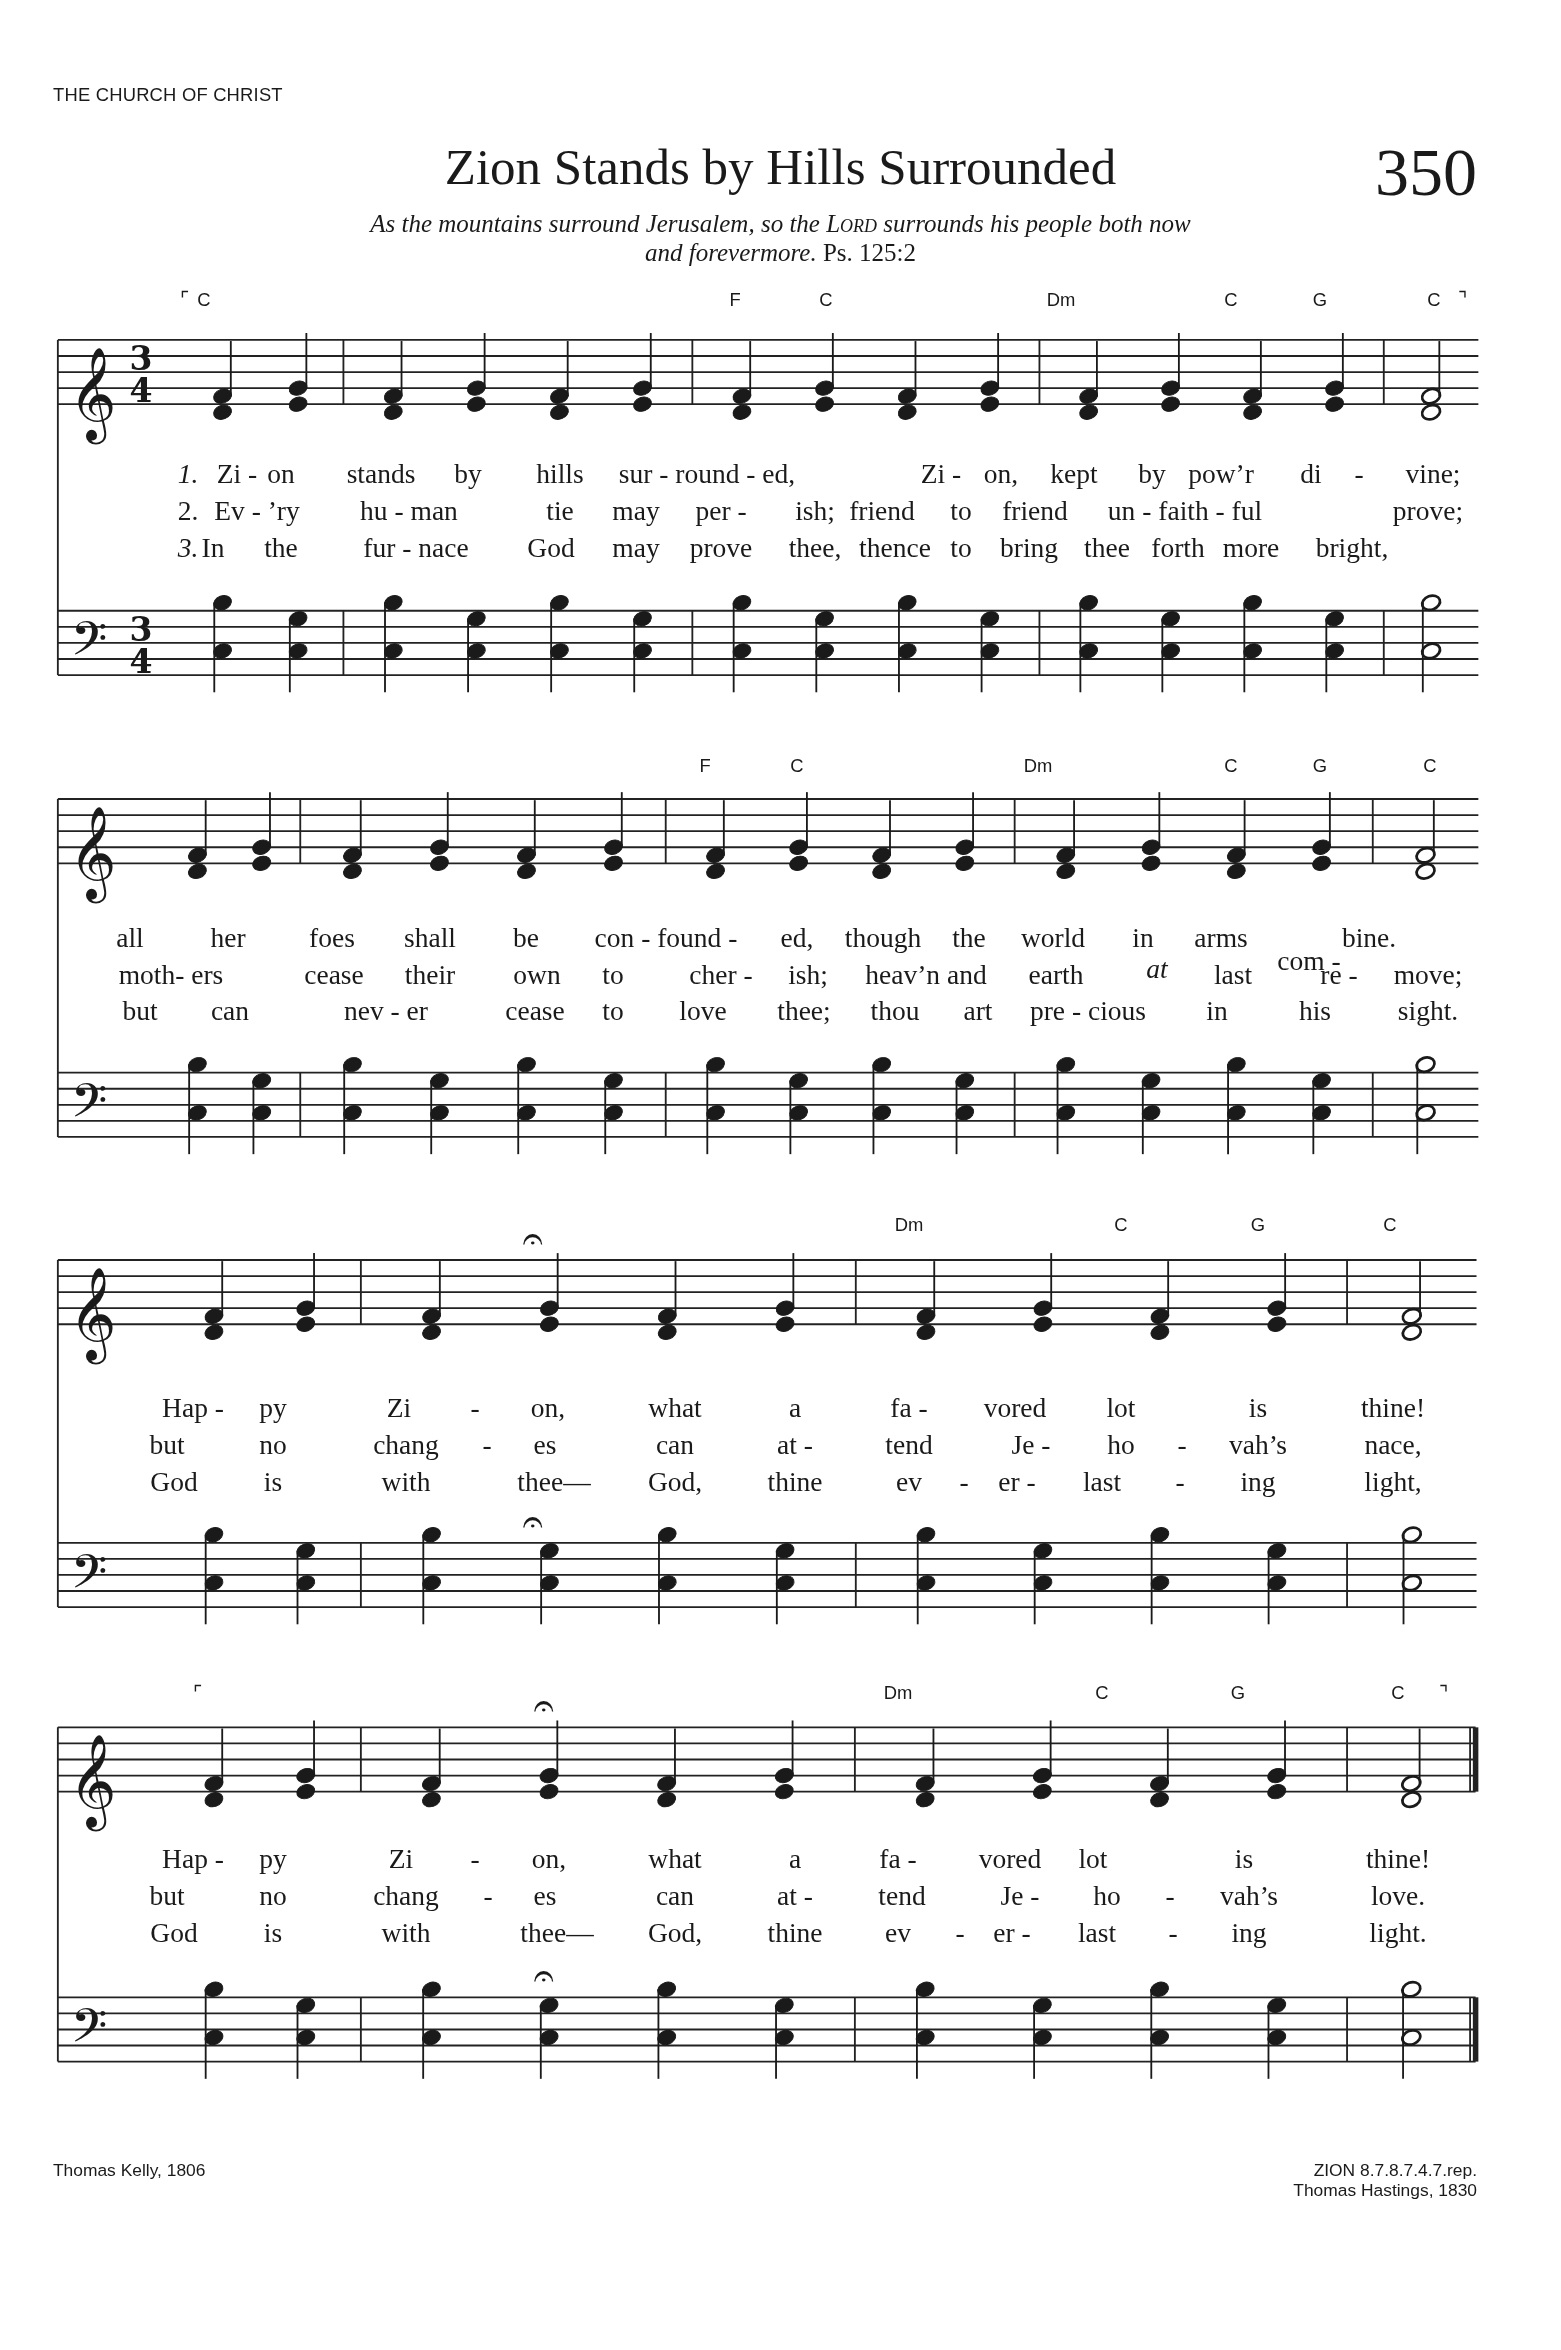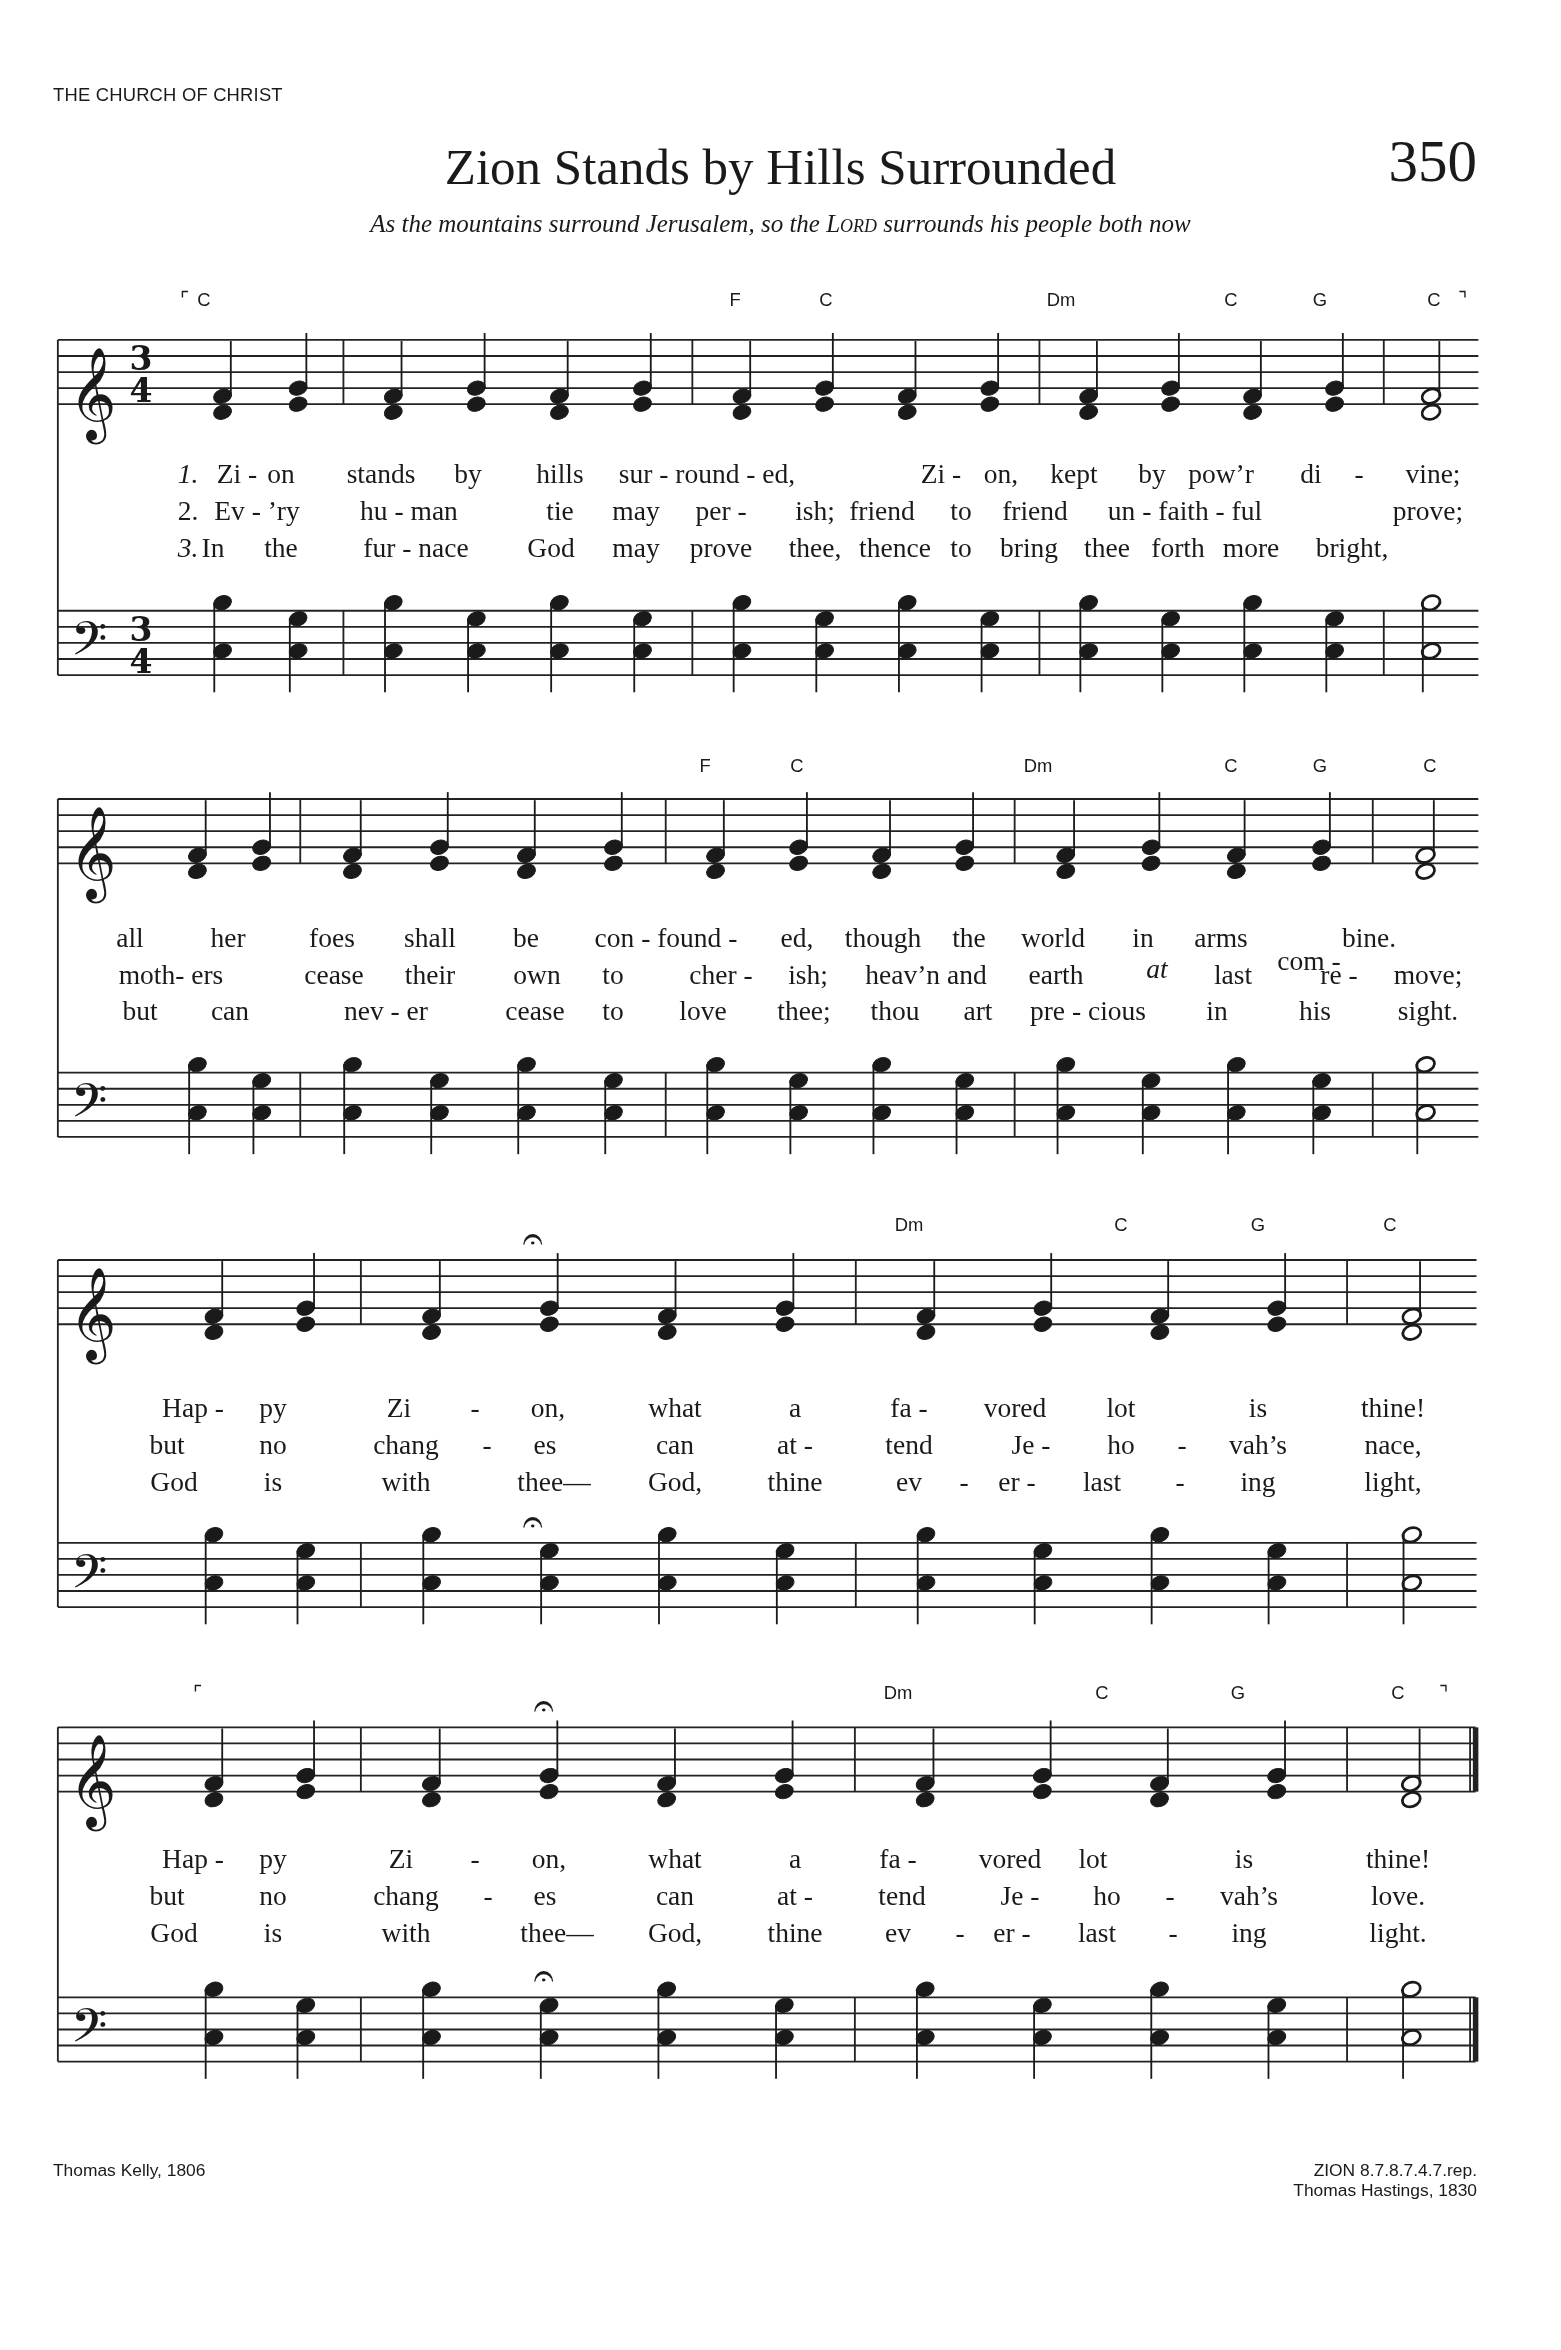--- a/index.html
+++ b/index.html
@@ -1,38 +1,39 @@
 <!DOCTYPE html>
 <html style="font-size:14.7px"><head>
 <meta charset="utf-8">
 <style>
   html,body{margin:0;padding:0;background:#fff;}
   body{width:1561px;height:2351px;position:relative;overflow:hidden;color:#1a1a1a;font-family:"Liberation Serif",serif;}
   .abs{position:absolute;}
   .header-label{left:53px;top:84px;font-family:"Liberation Sans",sans-serif;font-size:18.4px;letter-spacing:0.2px;}
   .title{left:0;width:1561px;top:138px;text-align:center;font-size:51px;}
-  .number{right:84px;top:127px;font-size:59px;}
+  .number{right:84px;top:133px;font-size:68px;}
   .epigraph{left:0;width:1561px;top:209px;text-align:center;font-size:25px;line-height:29px;}
   .epigraph i{font-style:italic;}
   .sc{font-variant:small-caps;margin-top:32px;}
   .chord{font-family:"Liberation Sans",sans-serif;font-size:18.4px;transform:translateX(-50%);}
   .bracket{font-family:"Liberation Sans",sans-serif;font-size:20px;}
   .lyric{font-size:27.5px;white-space:nowrap;transform:translateX(-50%);}
   .footer-left{left:53px;top:2160px;font-family:"Liberation Sans",sans-serif;font-size:17.4px;}
   .footer-right{right:84px;top:2160px;text-align:right;font-family:"Liberation Sans",sans-serif;font-size:17.4px;line-height:20px;}
   svg.score{position:absolute;left:0;top:0;}
 </style>
 </head>
 <body>
 
 <div class="abs header-label">THE CHURCH OF CHRIST</div>
 <div class="abs title">Zion Stands by Hills Surrounded</div>
 <div class="abs number">350</div>
 <div class="abs epigraph">
   <div><i>As the mountains surround Jerusalem, so the </i><i class="sc">Lord</i><i> surrounds his people both now</i></div>
+  <div><i>and forevermore.</i><span> Ps. 125:2</span></div>
 </div>
 
 <svg class="score" width="1561" height="2351" xmlns="http://www.w3.org/2000/svg" viewBox="0 0 1700 2560">
   <defs>
     <g id="staff5" stroke="#222" stroke-width="2">
       <line x1="0" y1="0" x2="1" y2="0"></line>
     </g>
   </defs>
   <g id="score-root">
       <g>

